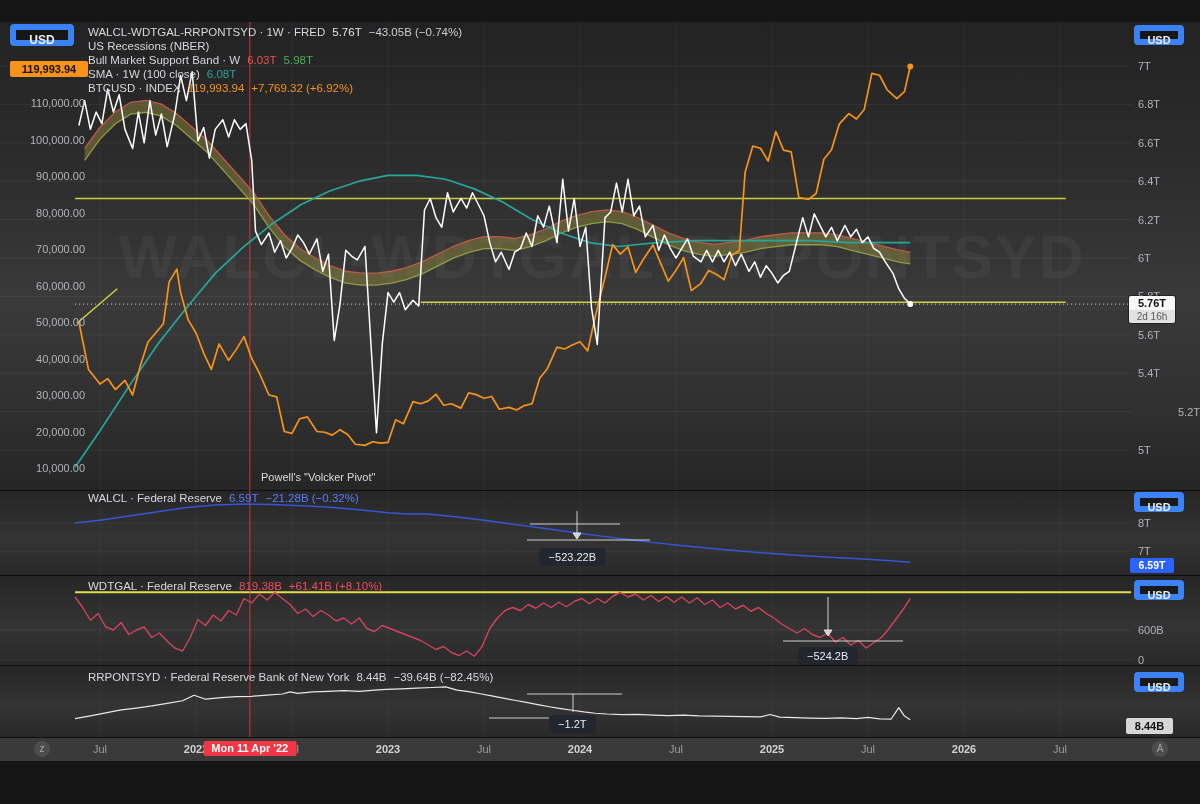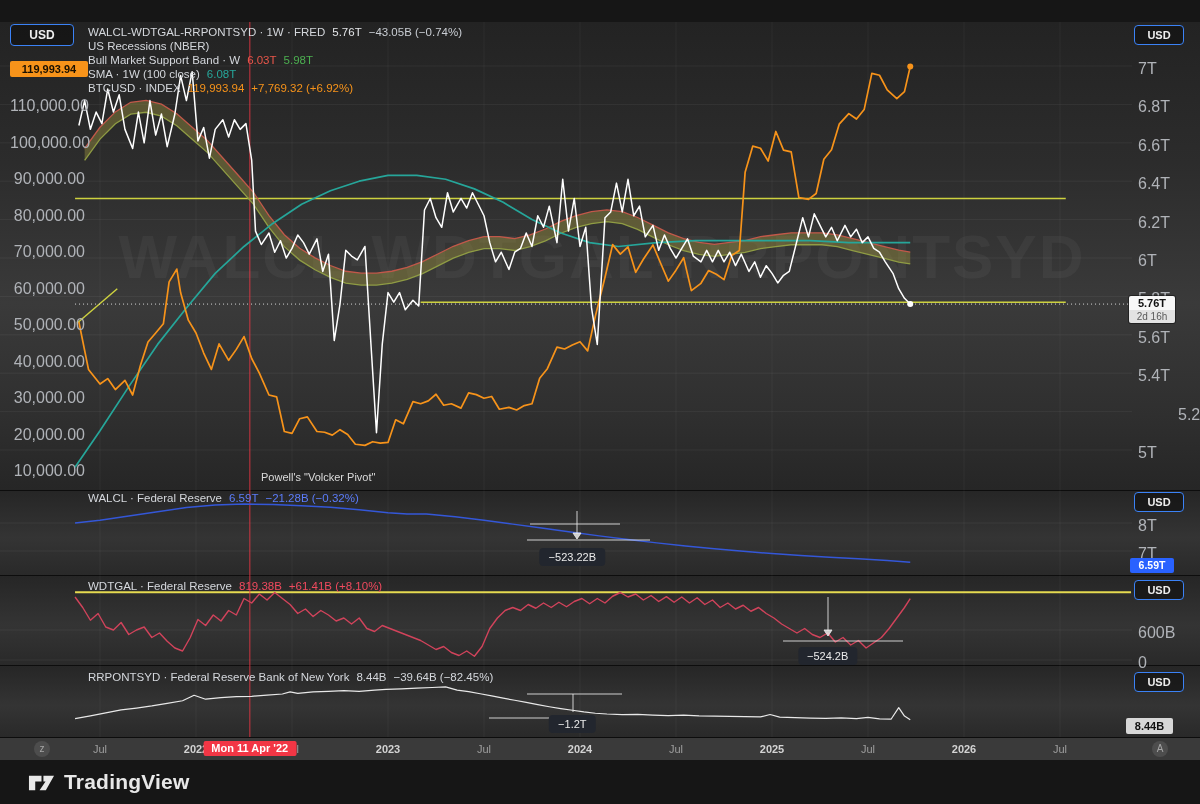--- a/index.html
+++ b/index.html
@@ -11,28 +11,28 @@
   .chart{position:absolute;left:0;top:22px;width:1200px;height:715px;}
   .pane{position:absolute;left:0;width:1200px;}
   .pane-main{top:0;height:468px;background:linear-gradient(180deg,#232323 0%,#2c2c2c 30%,#3a3a3a 60%,#2f2f2f 84%,#262626 100%);}
   .pane-sub{border-top:1px solid #0d0d0d;background:linear-gradient(180deg,#262626 0%,#343434 55%,#292929 100%);}
   .pane-walcl{top:468px;height:85px;}
   .pane-wdtgal{top:553px;height:90px;}
   .pane-rrp{top:643px;height:72px;}
   svg#plot{position:absolute;left:0;top:0;pointer-events:none;}
   .watermark{position:absolute;left:602px;top:234px;transform:translate(-50%,-50%);
              font-size:62px;font-weight:700;letter-spacing:2px;color:rgba(255,255,255,0.045);white-space:nowrap;}
-  .usd-btn{position:absolute;box-sizing:border-box;border:1px solid #3b82f6;border-radius:4px;
+  .usd-btn{position:absolute;box-sizing:border-box;border:6px solid #3b82f6;border-radius:4px;
            background:rgba(12,12,12,0.55);color:#eee;text-align:center;cursor:pointer;}
   .usd-lg{left:10px;top:2px;width:64px;height:22px;font-size:12px;line-height:20px;font-weight:600;}
   .usd-sm{width:50px;height:20px;font-size:11px;line-height:18px;font-weight:600;left:1134px;}
   .legend{position:absolute;left:88px;font-size:11.5px;white-space:nowrap;}
   .legend .name{color:#d4d7dc;}
   .legend .val{margin-left:7px;font-weight:400;}
-  .axis-label{position:absolute;font-size:16px;color:#b0b3b8;pointer-events:none;}
+  .axis-label{position:absolute;font-size:11px;color:#b0b3b8;pointer-events:none;}
   .axis-left{width:75px;text-align:right;}
   .badge{position:absolute;box-sizing:border-box;border-radius:2px;font-size:11px;text-align:center;}
   .badge-price-left{left:10px;top:39px;width:78px;height:16px;line-height:16px;background:#f7931a;color:#1a1000;font-weight:600;}
   .badge-countdown{left:1129px;top:274px;width:46px;border-radius:2px;overflow:hidden;box-shadow:0 0 0 1px rgba(0,0,0,.4);}
   .badge-countdown .p{background:#f7f7f7;color:#111;height:14px;line-height:14px;font-weight:600;}
   .badge-countdown .c{background:#e2e2e2;color:#5a5a5a;height:13px;line-height:13px;font-size:10px;}
   .badge-walcl{left:1130px;top:536px;width:44px;height:15px;line-height:15px;background:#2962ff;color:#fff;font-size:10.5px;font-weight:600;}
   .badge-rrp{left:1126px;top:696px;width:47px;height:16px;line-height:16px;background:#d7d7d7;color:#111;font-weight:600;}
   .measure-badge{position:absolute;transform:translate(-50%,-50%);background:#22262e;color:#eaeaea;
                  font-size:11px;padding:3px 9px;border-radius:4px;white-space:nowrap;}
@@ -199,22 +199,13 @@
         <div class="time-label t-month" style="left: 676px;">Jul</div>
         <div class="time-label t-year" style="left: 772px;">2025</div>
         <div class="time-label t-month" style="left: 868px;">Jul</div>
         <div class="time-label t-year" style="left: 964px;">2026</div>
         <div class="time-label t-month" style="left: 1060px;">Jul</div>
       </div>
     <div class="date-badge" style="left: 249.76px;">Mon 11 Apr '22</div>
     <div class="axis-circle" style="left:1152px;">A</div>
   </div>
 
-  <div class="footer">
-    <div class="footer-inner">
-      <svg width="27" height="27" viewBox="0 0 28 28">
-        <path d="M1 7 h13 v6 h-6.5 v9 h-6.5 z" fill="#e8e8e8"></path>
-        <path d="M16 7 h11 l-8.5 15 h-6.5 l6.2 -9 h-2.2 z" fill="#e8e8e8"></path>
-      </svg>
-      <span class="brand-text">TradingView</span>
-    </div>
-  </div>
 </div>
 
 </body></html>

